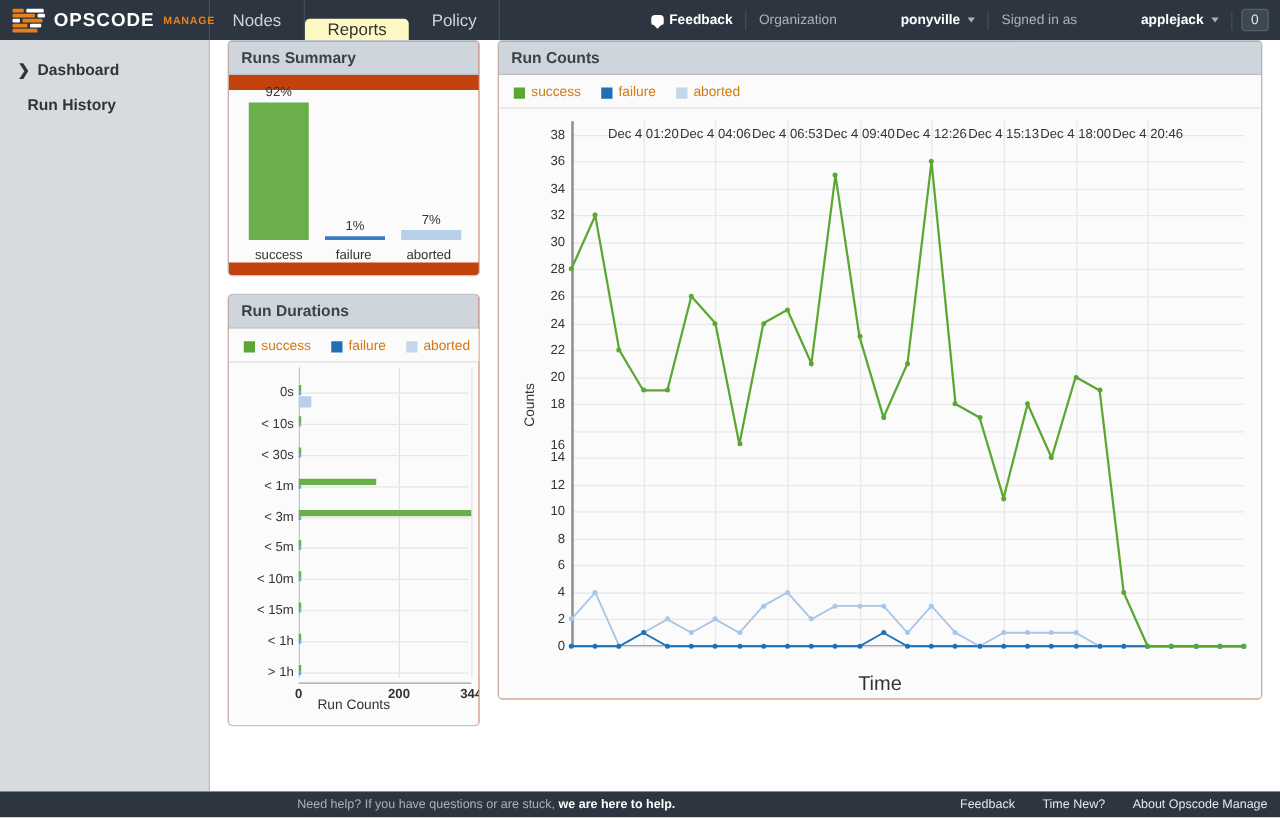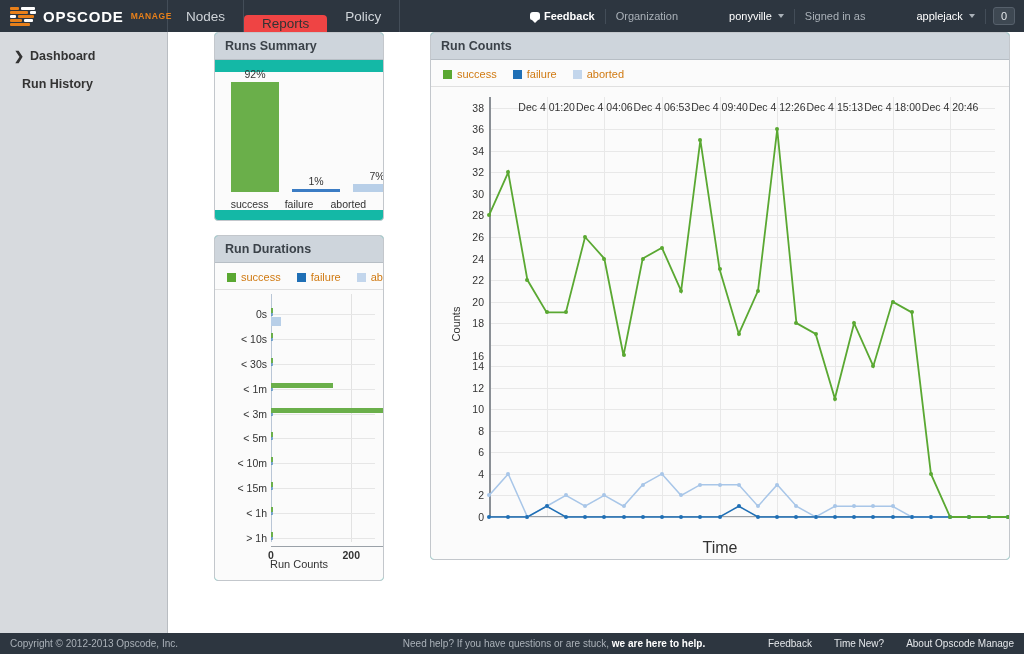--- a/index.html
+++ b/index.html
@@ -26,28 +26,28 @@
   .logo-text { font-size:15px; font-weight:bold; color:#ffffff; letter-spacing:0.8px; }
   .logo-sub { font-size:8.5px; font-weight:bold; color:#e8801a; letter-spacing:0.6px; }
 
   .mainnav { display:flex; align-items:stretch; }
   .navtab {
     display:flex; align-items:center; padding:0 18px; color:#cfd4d9;
     font-size:13.5px; border-right:1px solid #434d58; cursor:pointer;
     position:relative;
   }
   .navtab.active {
-    background:#ef4444; color:#333; font-weight:normal;
+    background:#fef9c3; color:#333; font-weight:normal;
     border-right:none; margin-top:15px; border-radius:4px 4px 0 0;
   }
 
   .navright { margin-left:auto; display:flex; align-items:center; gap:0; padding-right:9px; color:#aab1b8; font-size:11px; }
   .navright .seg { padding:0 10px; display:flex; align-items:center; gap:4px; white-space:nowrap; cursor:pointer; }
   .navright .divider { width:1px; height:15px; background:#434d58; }
-  .navright b { color:#ffffff; font-weight:normal;padding-left:47px; }
+  .navright b { color:#ffffff; font-weight:bold;padding-left:47px; }
   .navright .white { color:#ffffff; }
   .caret { width:0;height:0;border-left:3.5px solid transparent;border-right:3.5px solid transparent;border-top:4px solid currentColor; display:inline-block; margin-left:2px;}
   .badge-count {
     background:#3e4852; color:#e4e7ea; border:1px solid #56606b; border-radius:3px;
     padding:2px 7px; font-size:11px; margin-left:7px;
   }
   .bubble { display:inline-block; width:10px; height:8px; background:#fff; border-radius:3px 3px 2px 2px; position:relative; }
   .bubble:after{content:"";position:absolute;left:2px;bottom:-3px;border-left:3px solid transparent;border-right:3px solid transparent;border-top:3px solid #fff;}
 
   
@@ -66,21 +66,21 @@
   .showing {
     padding:12px 0 10px 14px; font-size:12.5px; color:#333;
   }
   .showing b { font-weight:bold; }
   .showing .dd { color:#333; }
 
   .panels { display:flex; gap:14px; padding:0 14px; align-items:flex-start; }
   .col-left { width:202px; flex:none; display:flex; flex-direction:column; gap:14px; }
   .col-right { flex:1; }
 
-  .panel { border:1px solid #c3c7cc; border-radius:4px; background:#14b8a6; overflow:hidden;margin-left:32px; }
+  .panel { border:1px solid #c3c7cc; border-radius:4px; background:#c2410c; overflow:hidden; }
   .panel-head {
     background:#ced5dc; border-bottom:1px solid #b7bec5;
     padding:6px 10px; font-size:12.5px; font-weight:bold; color:#3b4249;
   }
   .panel-body { background:#fbfbfb; }
 
   .legend { display:flex; gap:16px; padding:8px 12px 6px 12px; background:#fbfbfb; }
   .legend-item { display:flex; align-items:center; gap:5px; font-size:11px; color:#d07a12; }
   .lg-sw { width:9px; height:9px; display:block; }
 
@@ -492,21 +492,20 @@
             </div>
           </div>
         </div>
       </div>
 
     </div>
   </div>
 </div>
 
 <div class="footer">
-  <div class="left">Copyright © 2012-2013 Opscode, Inc.</div>
   <div class="mid">
     <span>Need help? If you have questions or are stuck,</span>
     <b>we are here to help.</b>
   </div>
   <div class="right">
     <span>Feedback</span>
     <span>Time New?</span>
     <span>About Opscode Manage</span>
   </div>
 </div>

